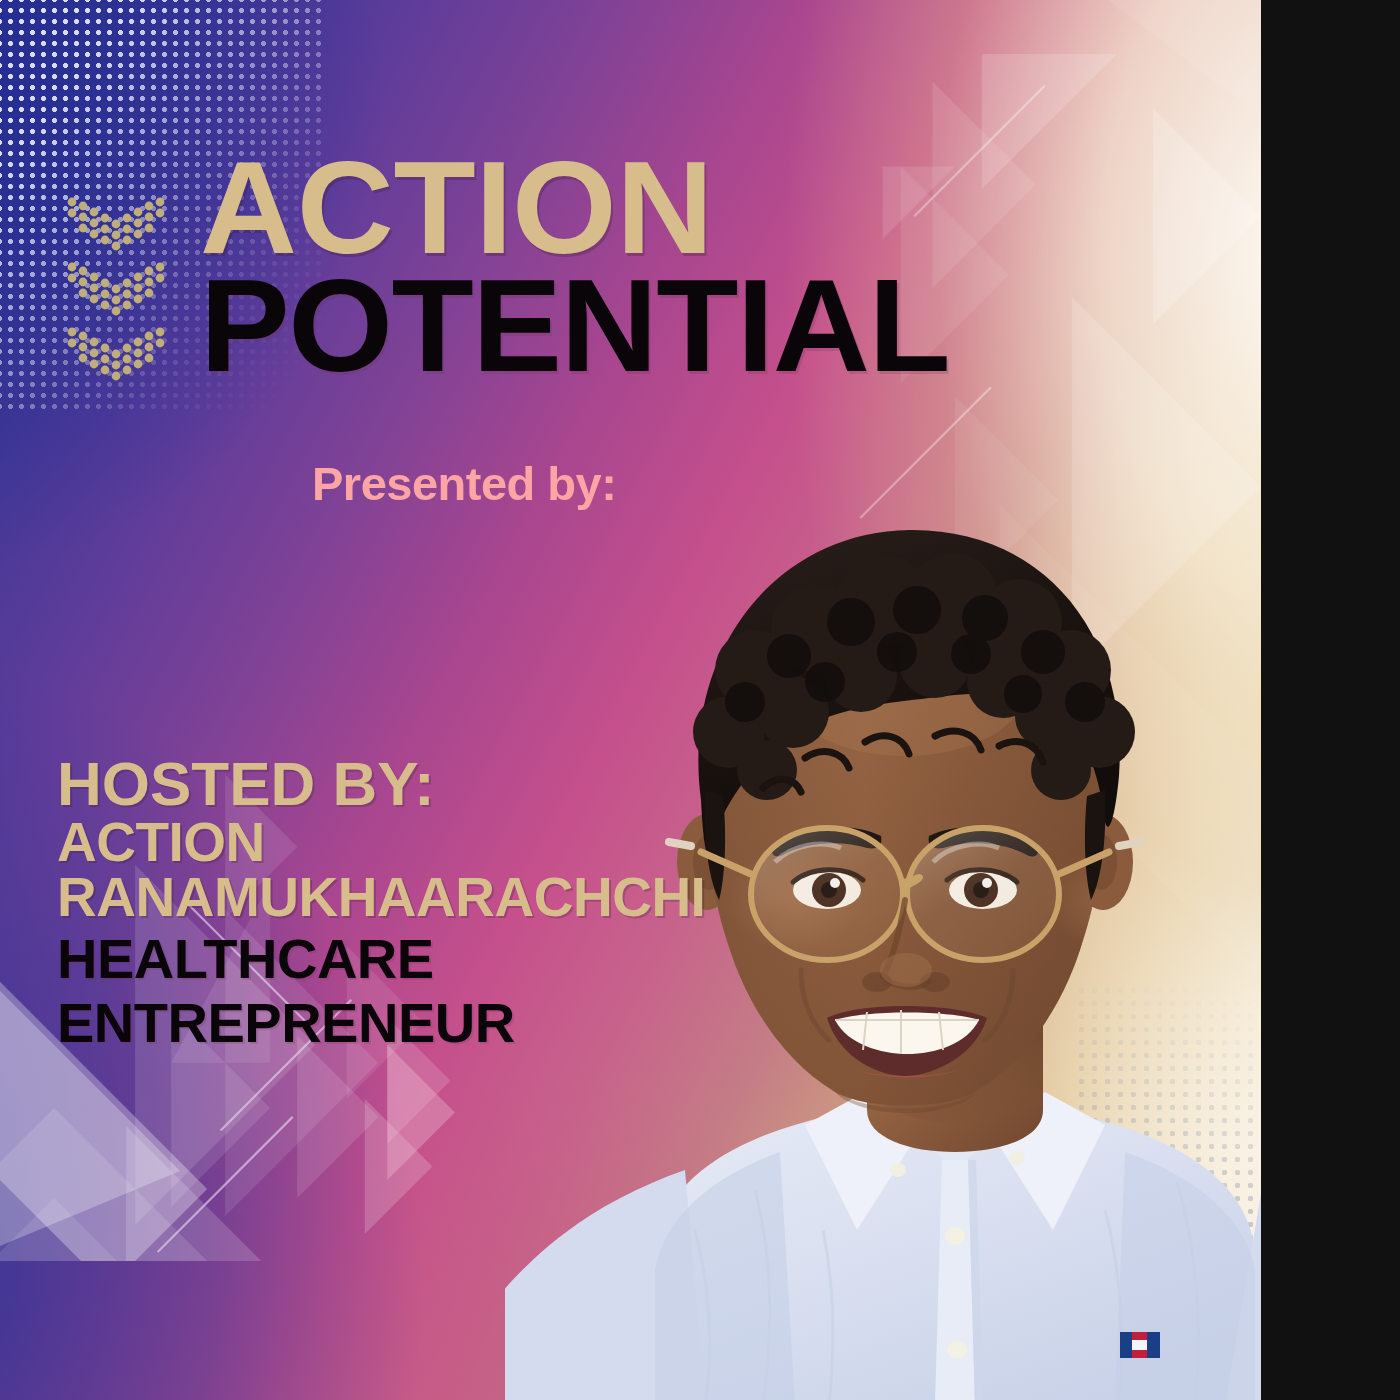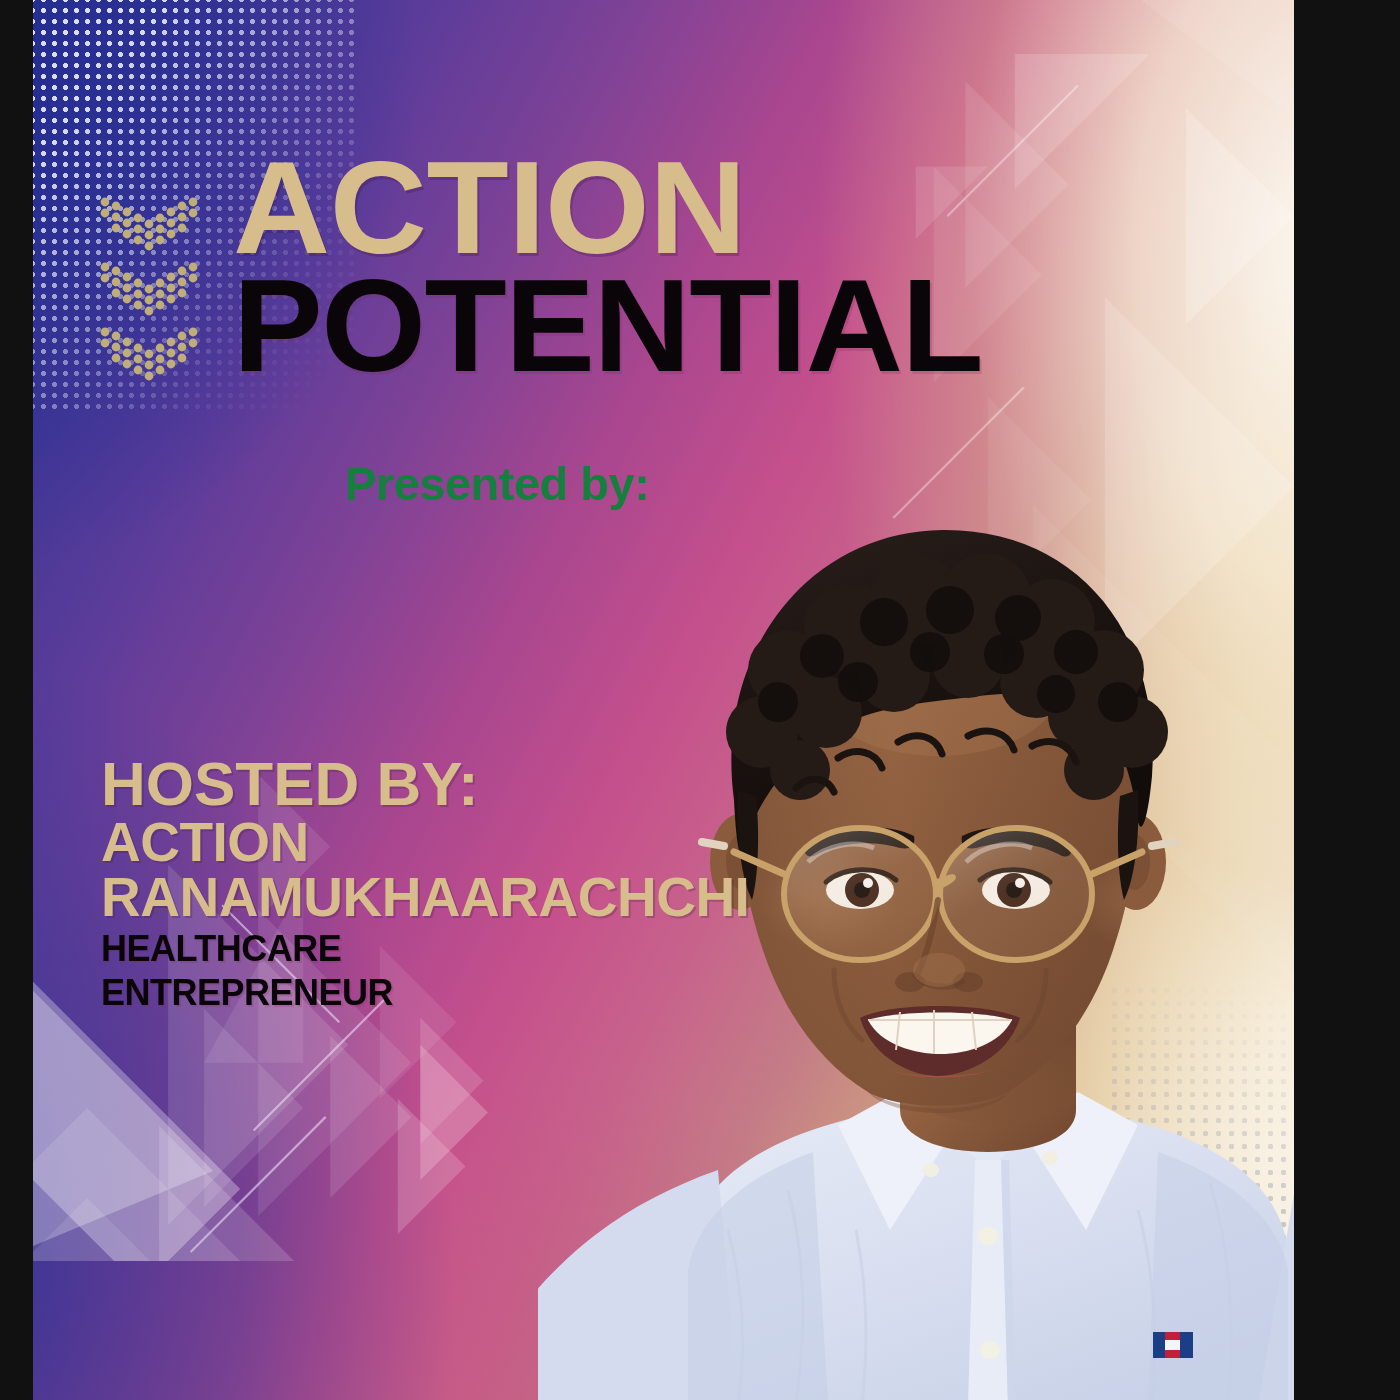--- a/index.html
+++ b/index.html
@@ -4,21 +4,20 @@
 <style>
   html,body{margin:0;padding:0;background:#111;}
   *{box-sizing:border-box;}
 
   .cover{
     position:relative;
     width:1261px;height:1400px;
     overflow:hidden;
     font-family:"Liberation Sans", sans-serif;
     isolation:isolate;
-    margin-left:33px;
   }
 
   
   .bg-base{
     position:absolute;inset:0;
     background:
       linear-gradient(118deg,
         #2b3191 0%,
         #3b3795 9%,
         #5c3c9a 20%,
@@ -101,51 +100,51 @@
     margin-top:12px;
     letter-spacing:-1.5px;
     text-shadow:2px 3px 0 rgba(120,40,90,.22);
   }
 
   .presented-block{position:absolute;left:312px;top:460px;z-index:6;}
   .presented-label{
     margin:0;
     font-size:47px;
     font-weight:700;
-    color:#15803d;
+    color:#fca5a5;
     letter-spacing:-0.5px;
     line-height:1;
   }
   .logo-row{display:flex;align-items:center;gap:14px;margin-top:16px;}
   .logo-mark{width:82px;height:82px;flex:none;}
   .logo-word{
     font-size:62px;line-height:1;color:#ffffff;white-space:nowrap;
     letter-spacing:-1px;
   }
   .logo-word .lw-bold{font-weight:700;}
   .logo-word .lw-light{font-weight:300;}
 
-  .host-block{position:absolute;left:68px;top:755px;z-index:6;}
+  .host-block{position:absolute;left:57px;top:755px;z-index:6;}
   .h-hosted{
     margin:0;
     font-size:62px;font-weight:700;line-height:.95;
     color:#d8bd8c;letter-spacing:0px;
     text-shadow:2px 2px 0 rgba(60,20,60,.25);
     transform:scaleX(1.0);transform-origin:left center;
   }
   .h-name{
     margin:2px 0 0 0;
     font-size:55px;font-weight:700;line-height:.96;
     color:#d8bd8c;letter-spacing:-0.5px;
     text-shadow:2px 2px 0 rgba(60,20,60,.25);
     max-width:760px;
   }
   .h-role{
     margin:8px 0 0 0;
-    font-size:36px;font-weight:700;line-height:1.0;
+    font-size:56px;font-weight:700;line-height:1.0;
     color:#0a0508;letter-spacing:-0.5px;
     text-shadow:2px 2px 0 rgba(120,40,90,.20);
   }
 </style>
 </head>
 <body>
 
 <div class="cover">
 
   <div class="bg-base"></div>

